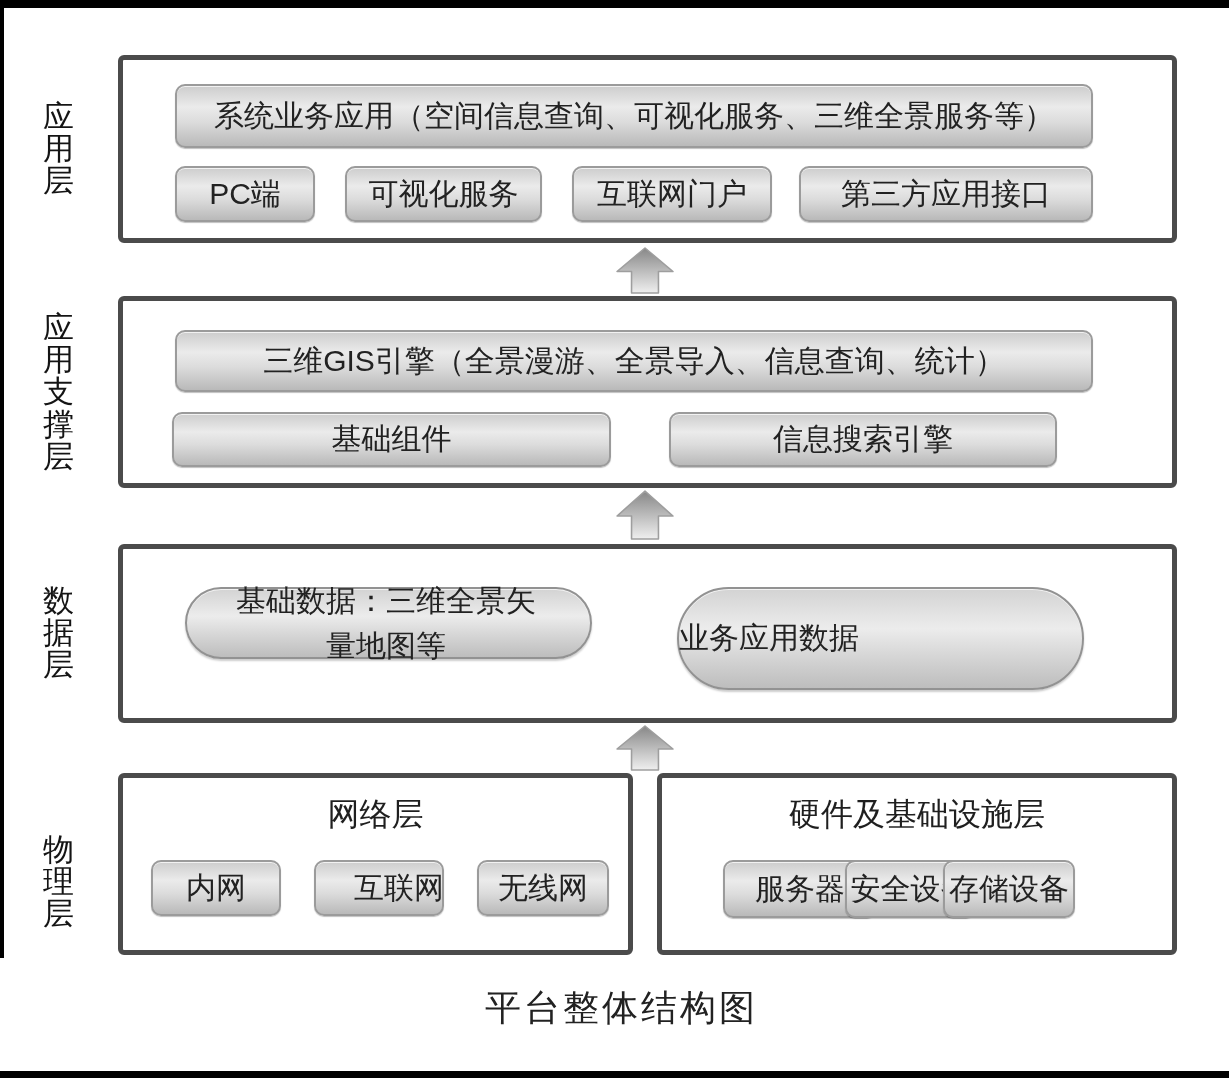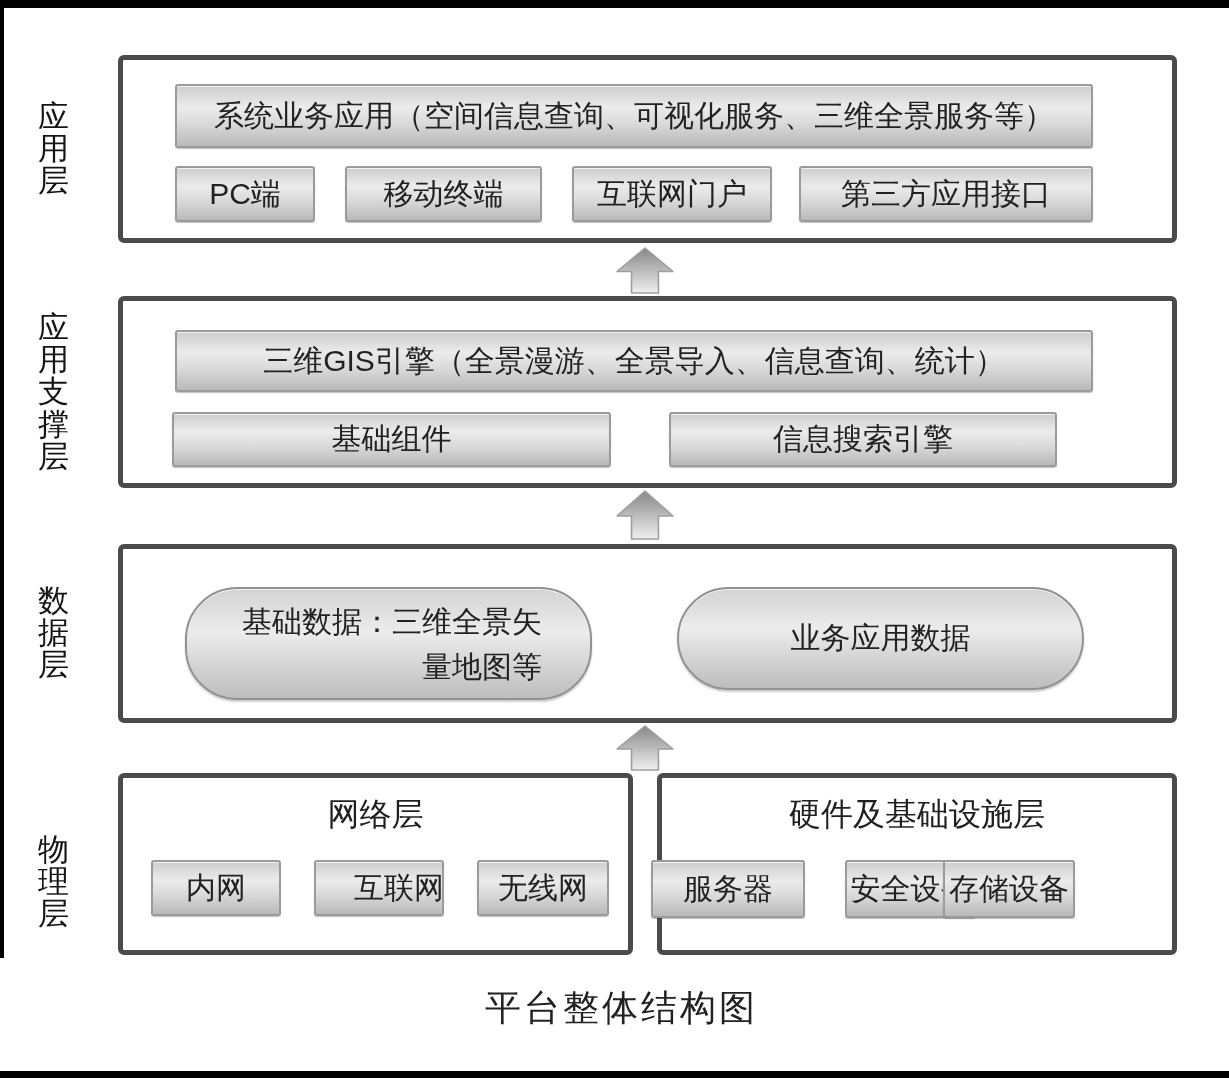--- a/index.html
+++ b/index.html
@@ -10,21 +10,21 @@
   
   .edge{position:absolute;background:#000;}
   .edge-top{left:0;top:0;width:1229px;height:8px;}
   .edge-left{left:0;top:0;width:4px;height:958px;}
   .edge-bottom{left:0;top:1071px;width:1229px;height:7px;}
 
   
   .layer-label{
     position:absolute;left:38px;width:36px;
     font-family:"DejaVu Serif", serif;
-    font-size:31px;line-height:1.04;text-align:left;
+    font-size:31px;line-height:1.04;text-align:right;
     word-break:break-all;color:#141414;
   }
   .lbl-app{top:100px;}
   .lbl-support{top:311px;}
   .lbl-data{top:584px;}
   .lbl-physical{top:815px;margin-top:18px;}
 
   
   .container{
     position:absolute;border:5px solid #4b4b4b;border-radius:6px;
@@ -32,21 +32,21 @@
   }
   .c-app{left:118px;top:55px;width:1059px;height:188px;}
   .c-support{left:118px;top:296px;width:1059px;height:192px;}
   .c-data{left:118px;top:544px;width:1059px;height:179px;}
   .c-network{left:118px;top:773px;width:515px;height:182px;}
   .c-hardware{left:657px;top:773px;width:520px;height:182px;}
 
   
   .gbox{
     position:absolute;box-sizing:border-box;
-    border:2px solid #9b9b9b;border-radius:3px;
+    border:2px solid #9b9b9b;border-radius:10px;
     background:linear-gradient(180deg,#cdcdcd 0%,#ebebeb 35%,#dcdcdc 60%,#b9b9b9 100%);
     box-shadow:inset 0 1px 0 #f2f2f2, 0 1px 1px rgba(0,0,0,0.25);
     display:flex;align-items:center;justify-content:center;
     font-size:30px;color:#222;white-space:nowrap;
   }
   
   .bar-sys{left:175px;top:84px;width:918px;height:64px;}
   .b-pc{left:175px;top:166px;width:140px;height:56px;}
   .b-mobile{left:345px;top:166px;width:197px;height:56px;}
   .b-portal{left:572px;top:166px;width:200px;height:56px;}
@@ -57,34 +57,34 @@
   .b-search{left:669px;top:412px;width:388px;height:55px;}
   
   .ellipse{
     position:absolute;box-sizing:border-box;
     border:2px solid #929292;border-radius:52px;
     background:linear-gradient(180deg,#d3d3d3 0%,#ececec 40%,#d8d8d8 65%,#bdbdbd 100%);
     box-shadow:inset 0 1px 0 #f2f2f2, 0 2px 2px rgba(0,0,0,0.2);
     font-size:30px;color:#222;
     display:flex;align-items:center;
   }
-  .e-basicdata{left:185px;top:587px;width:407px;height:113px;
-    padding:0 48px 0 43px;line-height:1.5;text-align:right;}
-  .e-bizdata{left:677px;top:587px;width:407px;height:103px;justify-content:center;text-align:center;}
+  .e-basicdata{left:185px;top:587px;width:407px;height:72px;
+    padding:0 48px 0 43px;line-height:1.5;text-align:center;}
+  .e-bizdata{left:677px;top:587px;width:407px;height:103px;justify-content:flex-start;text-align:center;}
 
   
   .sub-title{
     position:absolute;font-size:32px;color:#1f1f1f;text-align:center;white-space:nowrap;
   }
   .t-network{left:118px;top:793px;width:515px;}
   .t-hardware{left:657px;top:793px;width:520px;}
   .b-intranet{left:151px;top:860px;width:130px;height:56px;}
   .b-internet{left:314px;top:860px;width:130px;height:56px;padding-left:40px;}
   .b-wireless{left:477px;top:860px;width:132px;height:56px;}
-  .b-server{left:651px;top:860px;width:154px;height:58px;}
+  .b-server{left:723px;top:860px;width:154px;height:58px;}
   .b-security{left:845px;top:860px;width:131px;height:58px;}
   .b-storage{left:943px;top:860px;width:132px;height:58px;text-align:right;}
 
   
   .arrow{position:absolute;width:58px;}
   .a1{left:616px;top:247px;height:47px;}
   .a2{left:616px;top:490px;height:50px;}
   .a3{left:616px;top:725px;height:46px;}
 
   
@@ -108,21 +108,21 @@
   <div class="layer-label lbl-physical">物理层</div>
 
   <div class="container c-app"></div>
   <div class="container c-support"></div>
   <div class="container c-data"></div>
   <div class="container c-network"></div>
   <div class="container c-hardware"></div>
 
   <div class="gbox bar-sys">系统业务应用（空间信息查询、可视化服务、三维全景服务等）</div>
   <div class="gbox b-pc">PC端</div>
-  <div class="gbox b-mobile">移动终端</div>
+  <div class="gbox b-mobile">可视化服务</div>
   <div class="gbox b-portal">互联网门户</div>
   <div class="gbox b-thirdparty">第三方应用接口</div>
 
   <div class="gbox bar-gis">三维GIS引擎（全景漫游、全景导入、信息查询、统计）</div>
   <div class="gbox b-basiccomp">基础组件</div>
   <div class="gbox b-search">信息搜索引擎</div>
 
   <div class="ellipse e-basicdata">
       <span>基础数据：三维全景矢量地图等</span>
     </div>

